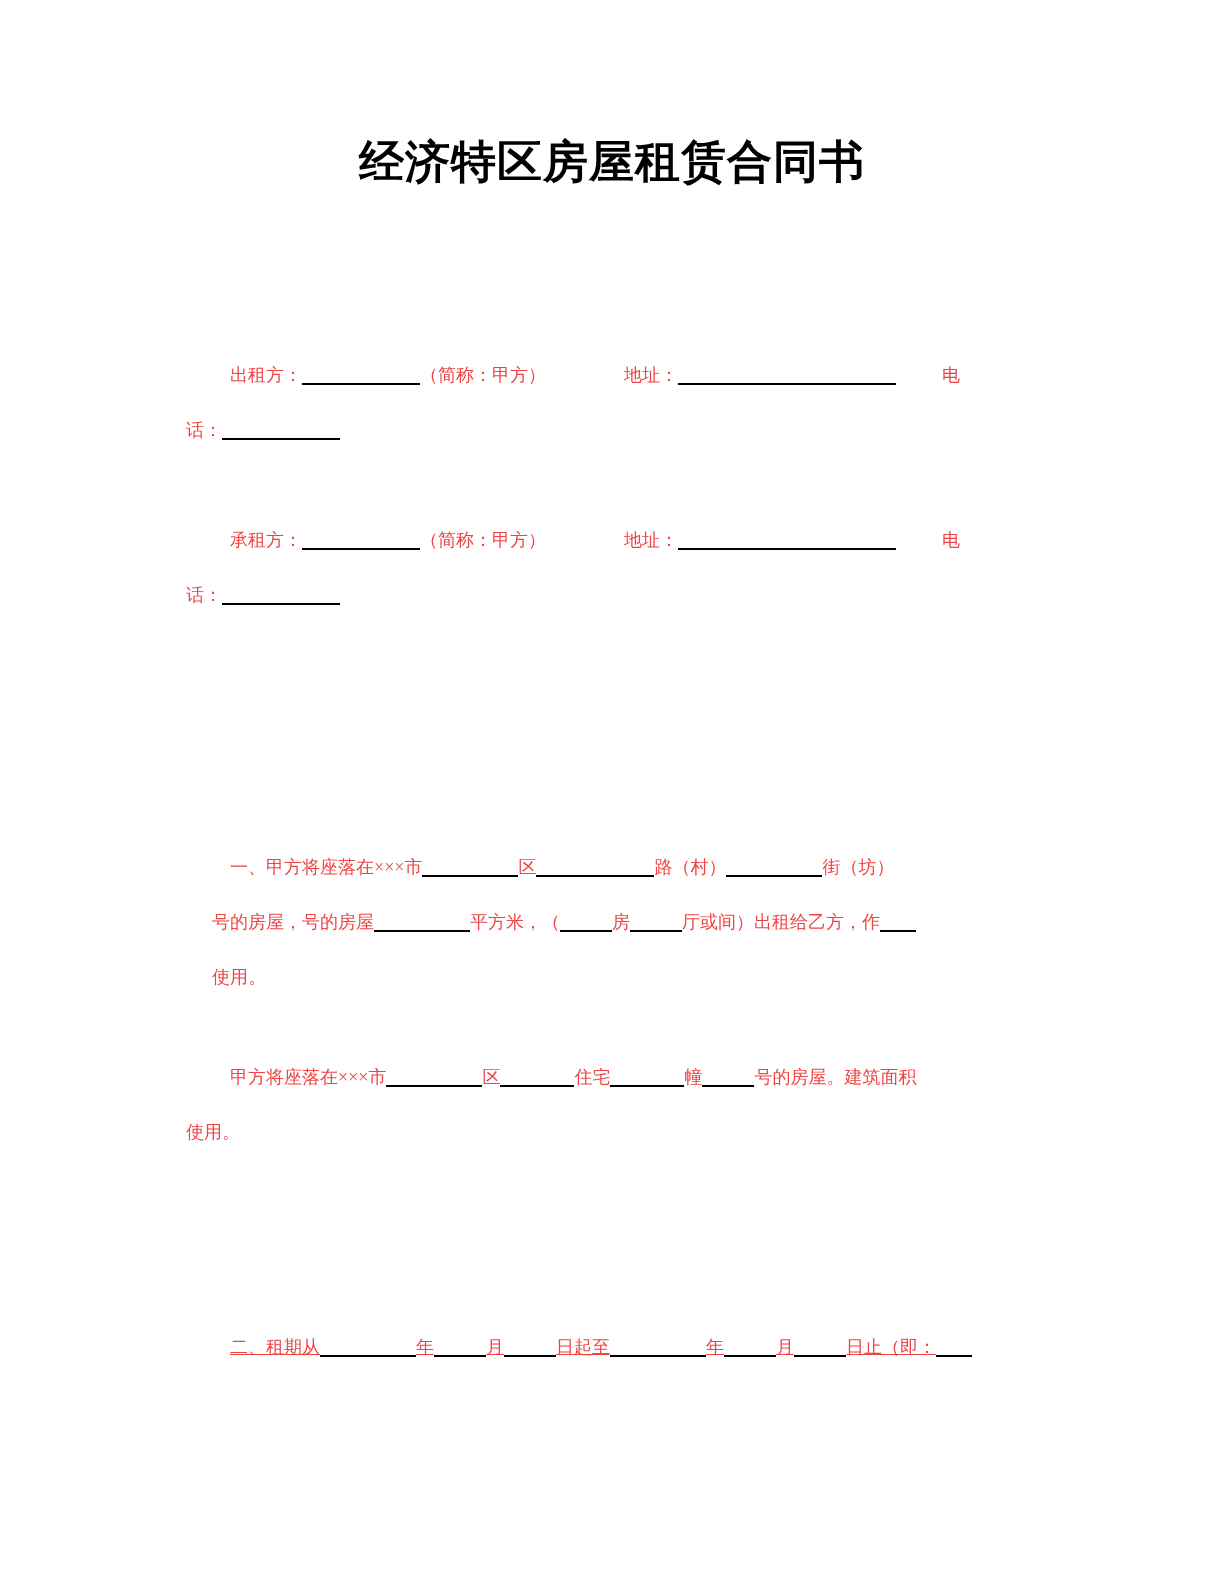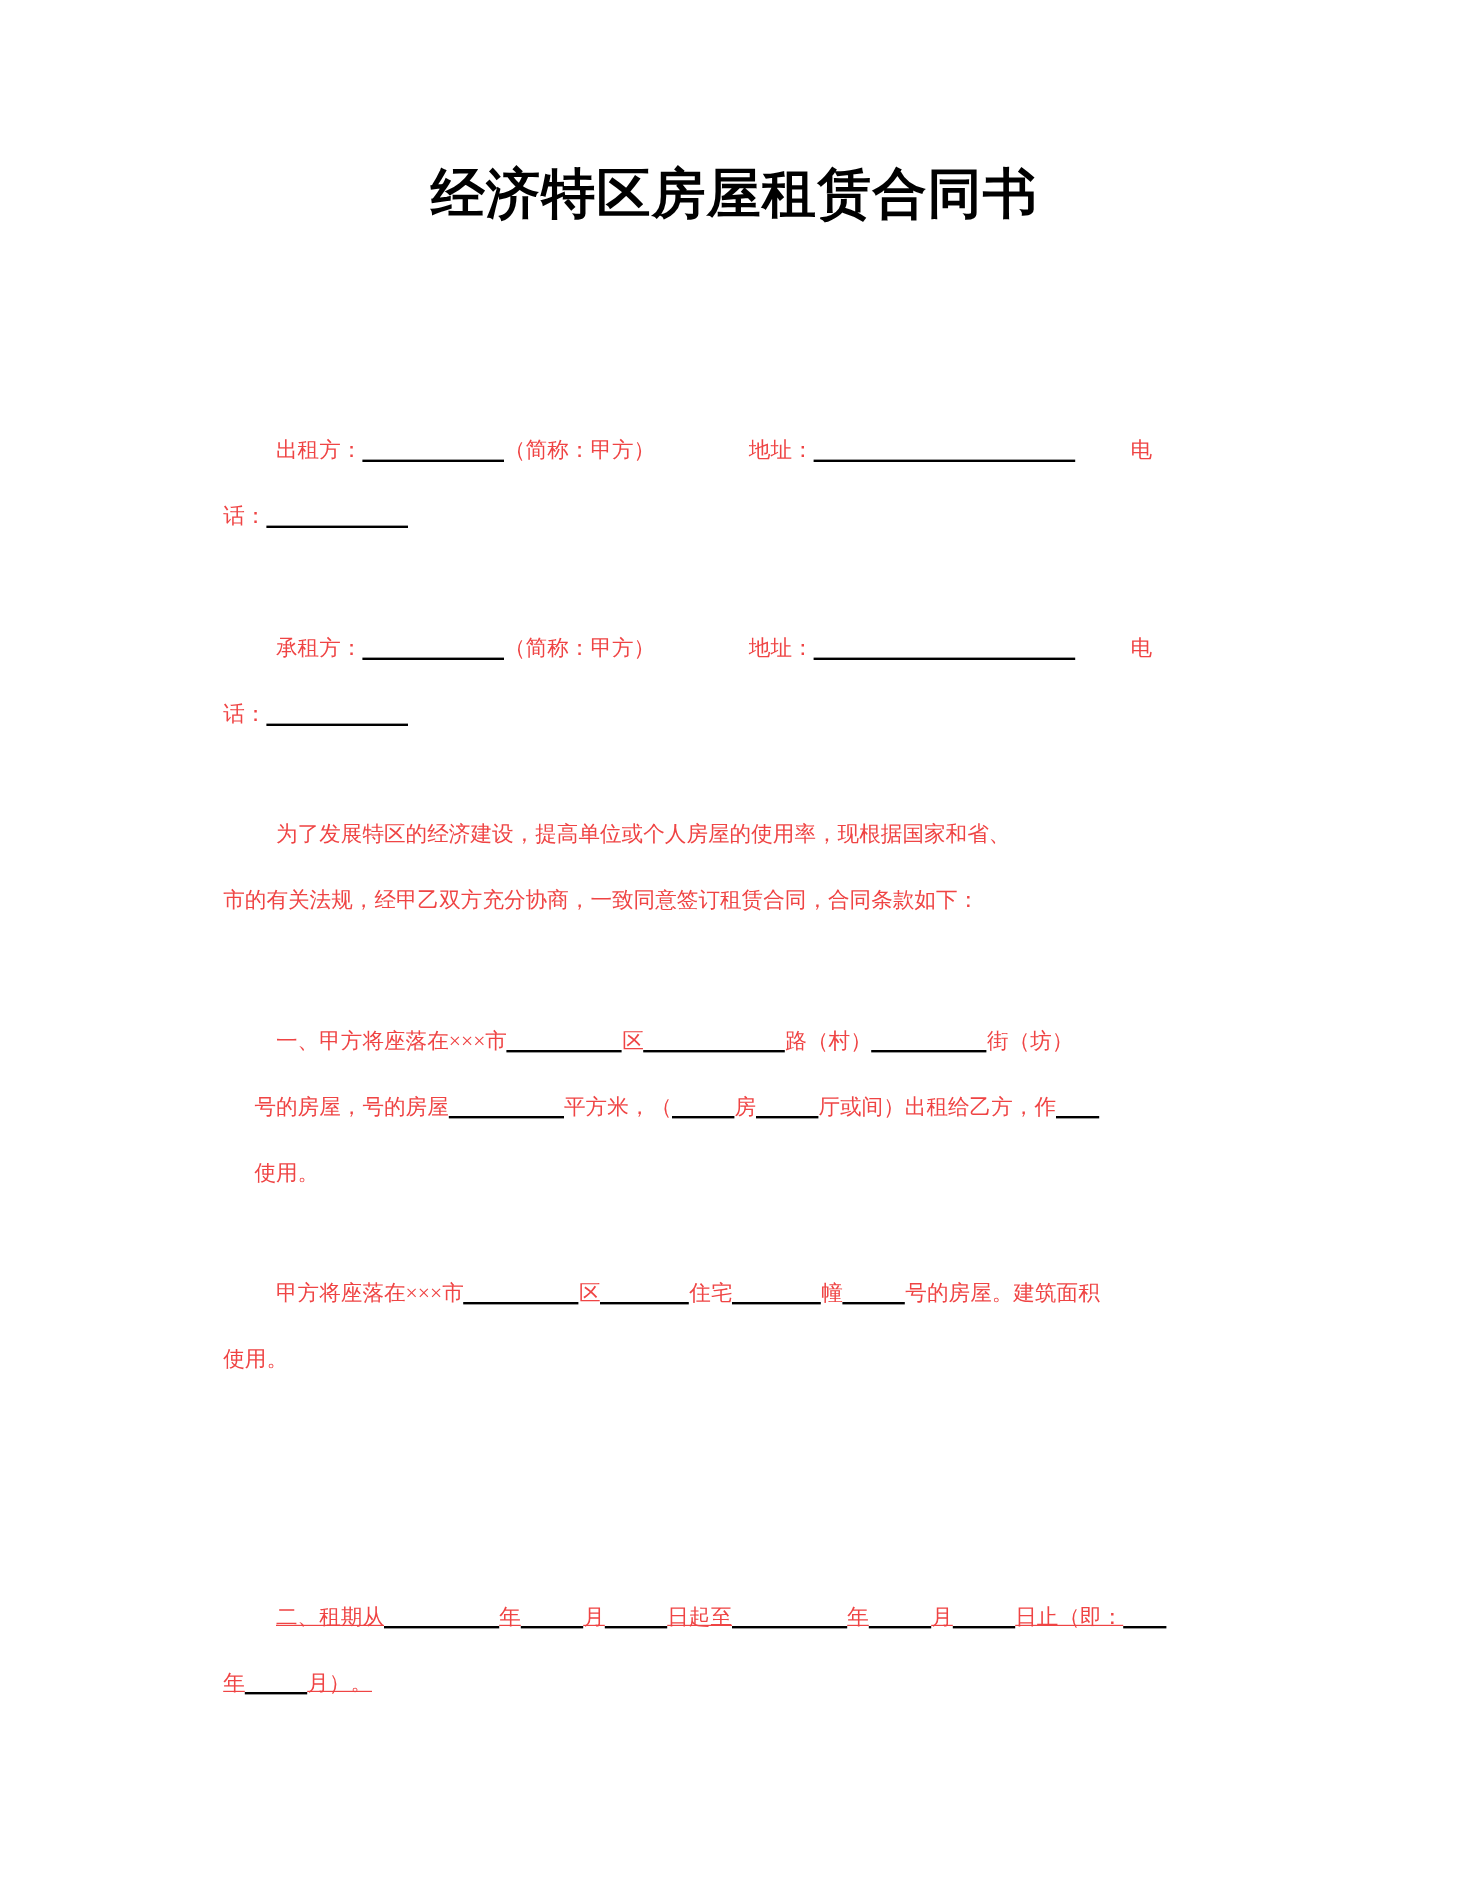--- a/index.html
+++ b/index.html
@@ -95,28 +95,20 @@
 
   <div class="body-block" style="top: 513px;">
     <p class="para">
       <span class="indent2"></span><span>承租方：</span><span class="u u-xl"></span><span>（简称：甲方）</span><span class="gap-lg"></span><span>地址：</span><span class="u u-w"></span><span class="gap-sp"></span><span>电</span>
     </p>
     <p class="para">
       <span>话：</span><span class="u u-xl"></span>
     </p>
   </div>
 
-  <div class="body-block" style="top: 668px;">
-    <p class="para">
-      <span class="indent2"></span><span>为了发展特区的经济建设，提高单位或个人房屋的使用率，现根据国家和省、</span>
-    </p>
-    <p class="para">
-      <span>市的有关法规，经甲乙双方充分协商，一致同意签订租赁合同，合同条款如下：</span>
-    </p>
-  </div>
 
   <div class="body-block" style="top: 840px;">
     <p class="para">
       <span class="indent2"></span><span>一、甲方将座落在×××市</span><span class="u u-l"></span><span>区</span><span class="u u-xl"></span><span>路（村）</span><span class="u u-l"></span><span>街（坊）</span>
     </p>
     <p class="para" style="padding-left:26px;">
       <span>号的房屋，号的房屋</span><span class="u u-l"></span><span>平方米，（</span><span class="u u-s"></span><span>房</span><span class="u u-s"></span><span>厅或间）出租给乙方，作</span><span class="u u-xs"></span>
     </p>
     <p class="para" style="padding-left:26px;">
       <span>使用。</span>
@@ -129,18 +121,15 @@
     </p>
     <p class="para">
       <span>使用。</span>
     </p>
   </div>
 
   <div class="body-block" style="top: 1320px; text-decoration: underline;">
     <p class="para">
       <span class="indent2"></span><span>二、租期从</span><span class="u u-l"></span><span>年</span><span class="u u-s"></span><span>月</span><span class="u u-s"></span><span>日起至</span><span class="u u-l"></span><span>年</span><span class="u u-s"></span><span>月</span><span class="u u-s"></span><span>日止（即：</span><span class="u u-xs"></span>
     </p>
-    <p class="para">
-      <span>年</span><span class="u u-s"></span><span>月）。</span>
-    </p>
   </div>
 
 </div>
 
 </body></html>

